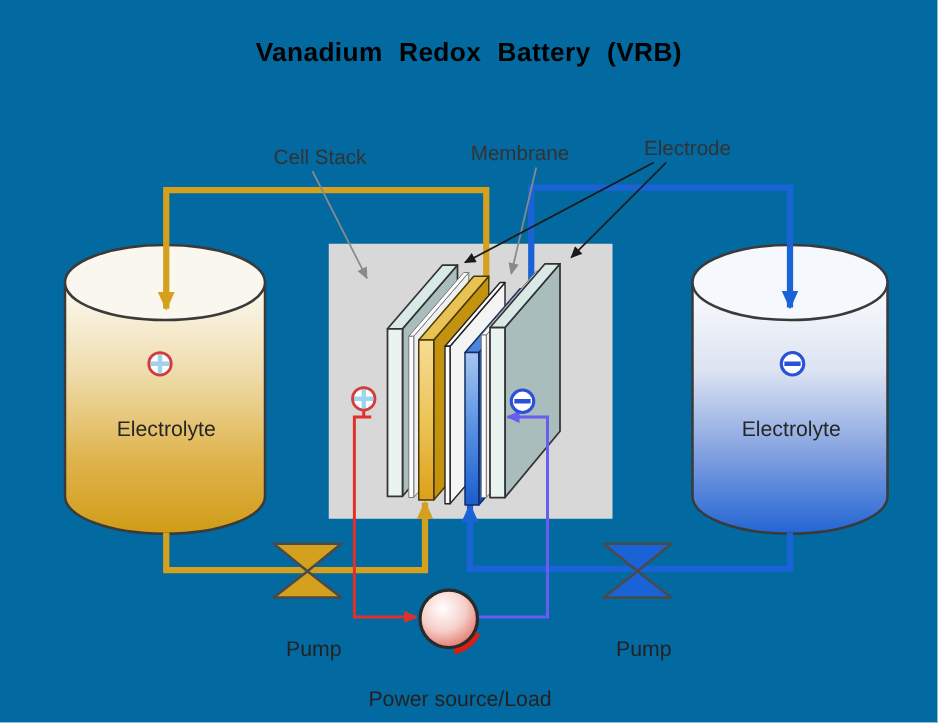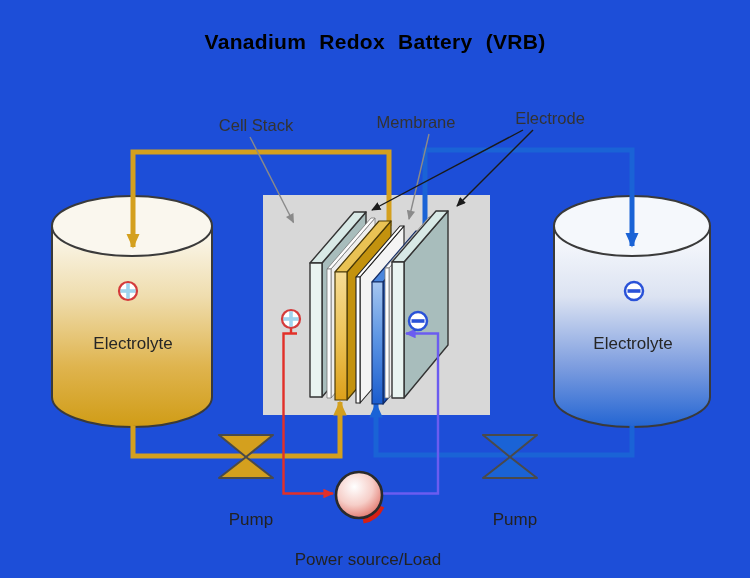--- a/index.html
+++ b/index.html
@@ -1,19 +1,19 @@
 <!DOCTYPE html>
 <html><head>
 <meta charset="utf-8">
 <style>
   html,body{margin:0;padding:0;background:#ffffff;}
   .canvas{
     position:relative;
     width:750px;height:578px;
-    background:#1d4ed8;
+    background:#0369a1;
     font-family:"Liberation Sans","DejaVu Sans",sans-serif;
     overflow:hidden;
   }
   svg{display:block;}
   text{
     font-family:"Liberation Sans","DejaVu Sans",sans-serif;
     fill:#222222;
   }
   .title-text{
     font-size:21px;

